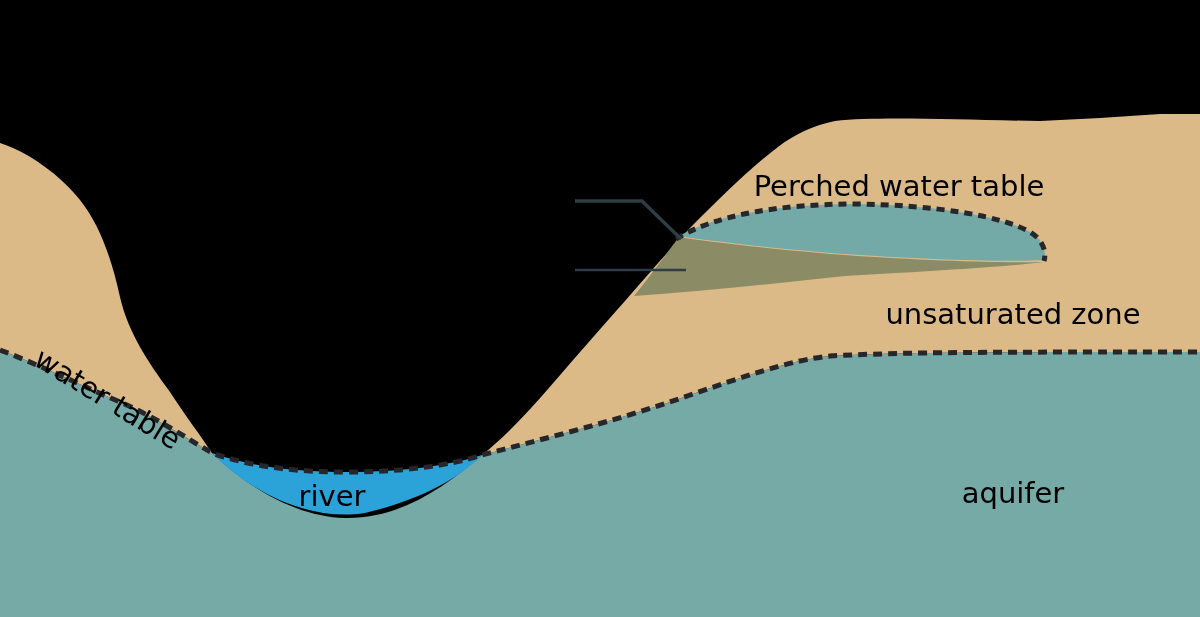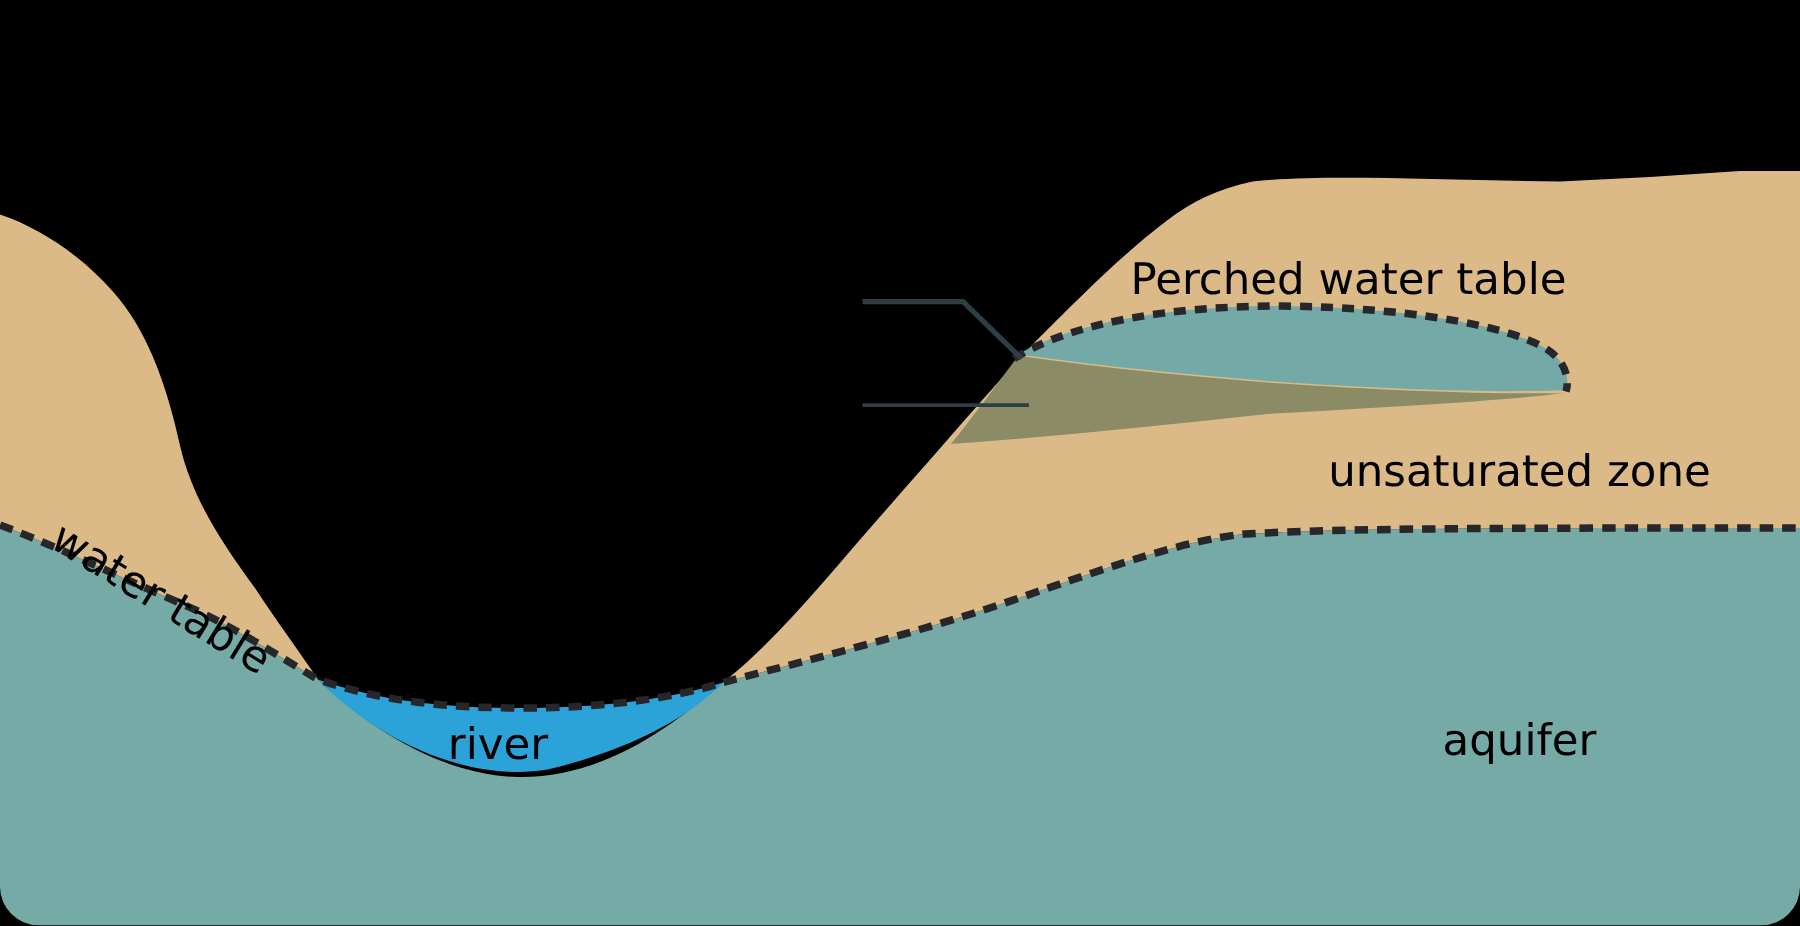--- a/index.html
+++ b/index.html
@@ -6,21 +6,20 @@
     margin: 0;
     padding: 0;
     background: #000000;
   }
   #stage {
     position: relative;
     width: 1200px;
     height: 617px;
     overflow: hidden;
     font-family: "DejaVu Sans", "Liberation Sans", sans-serif;
-    border-radius: 26px;
   }
   #stage svg {
     display: block;
     width: 1200px;
     height: 617px;
   }
   text {
     font-family: "DejaVu Sans", "Liberation Sans", sans-serif;
     font-size: 29px;
   }

